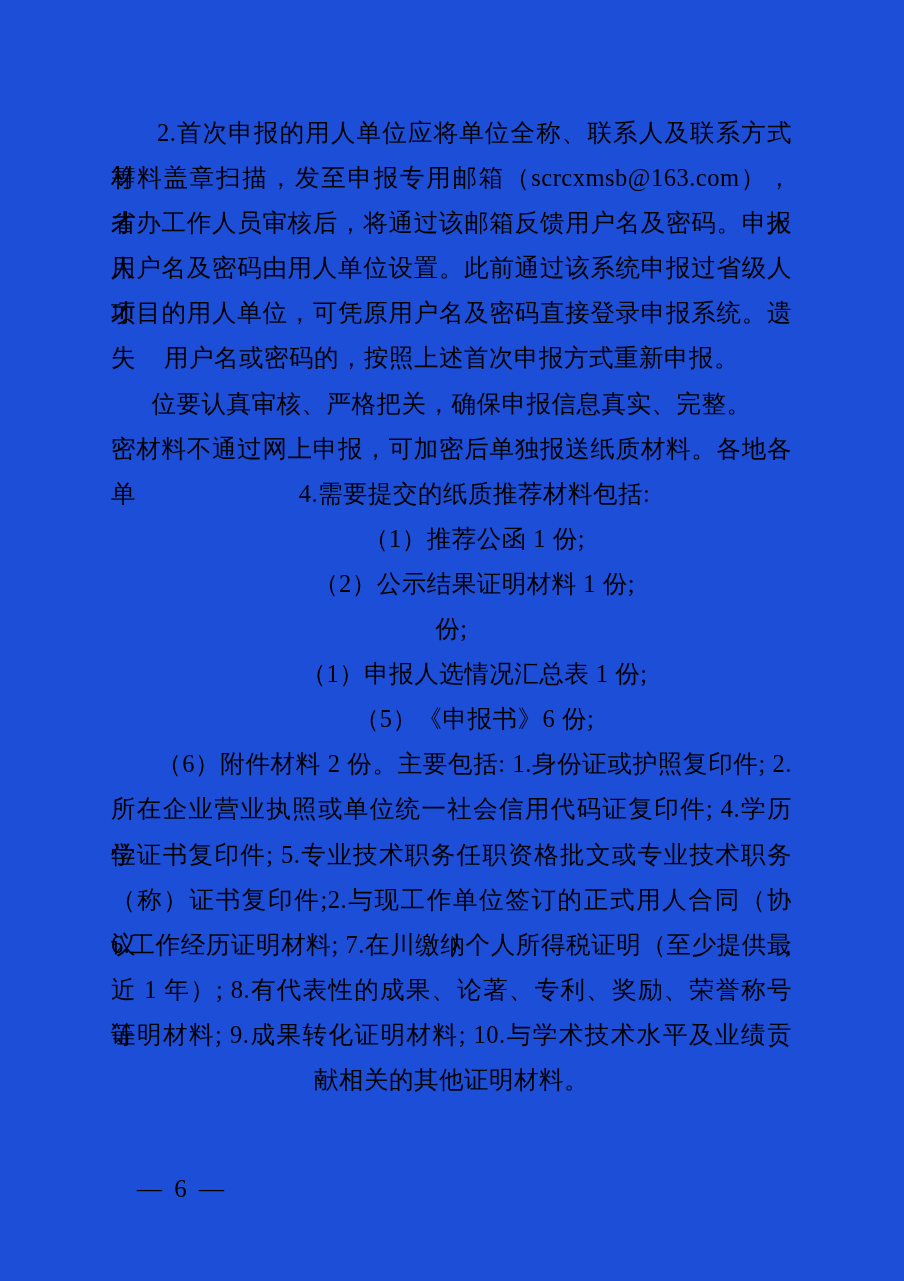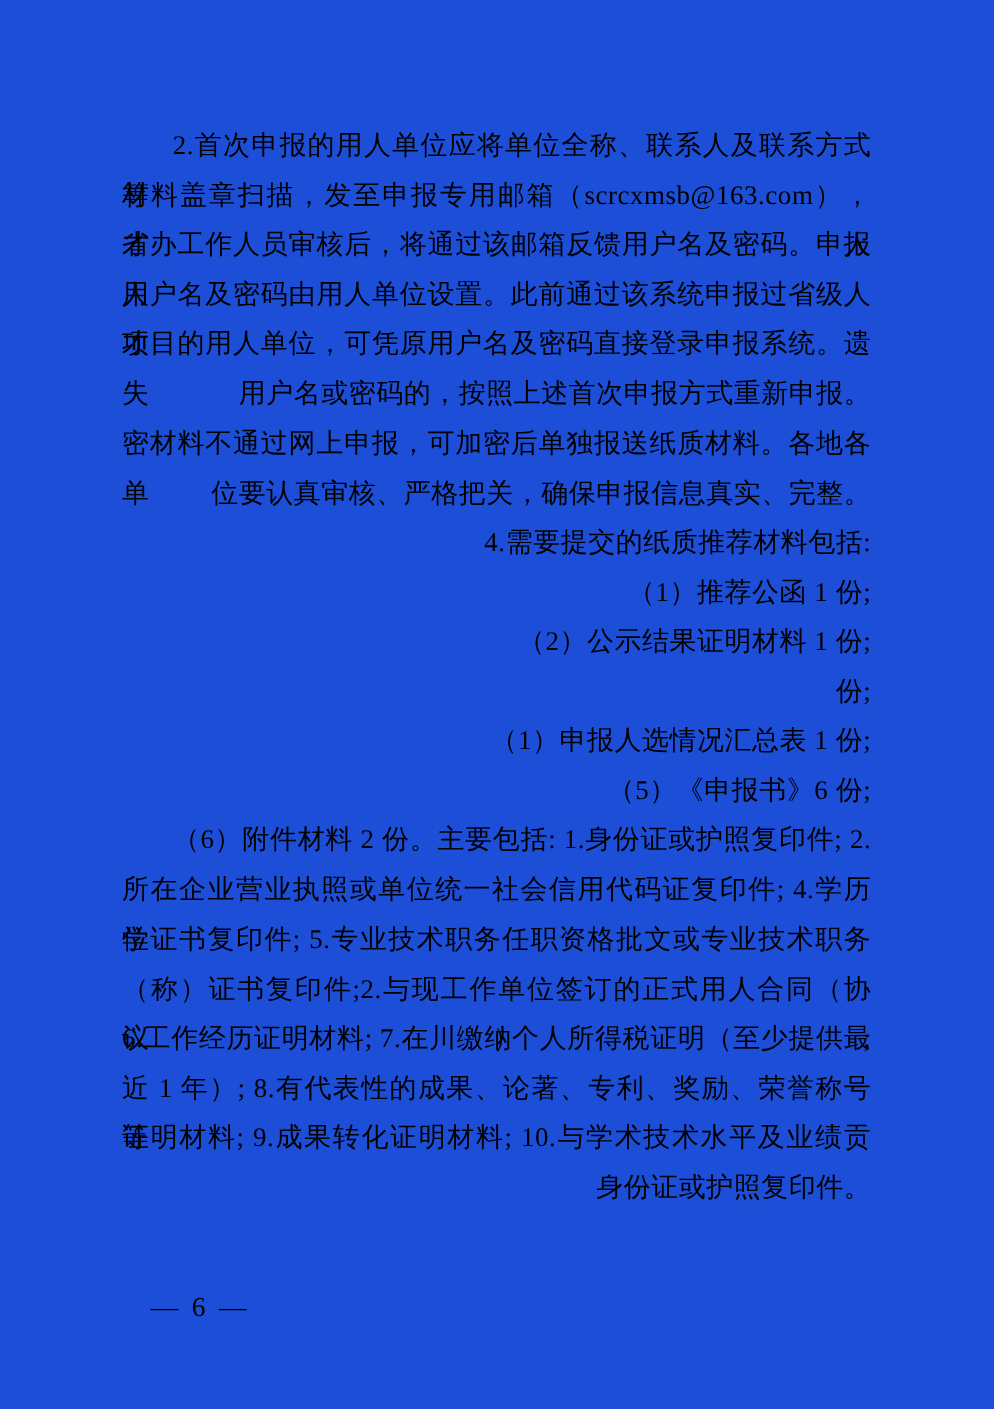--- a/index.html
+++ b/index.html
@@ -20,21 +20,21 @@
     position: absolute;
     left: 111px;
     right: 112px;
     top: 110px;
   }
   .line {
     height: 45.1px;
     line-height: 45.1px;
     font-size: 24.5px;
     font-weight: 500;
-    text-align: right;
+    text-align: center;
     letter-spacing: 0.5px;
     white-space: nowrap;
   }
   .line.full {
     white-space: normal;
     text-align: justify;
     text-align-last: justify;
     text-justify: inter-ideograph;
   }
   .line.indent {
@@ -54,31 +54,31 @@
 <body>
 
 <div class="doc-page">
   <div class="doc-body">
       <div class="line indent full">2.首次申报的用人单位应将单位全称、联系人及联系方式等</div>
       <div class="line full">材料盖章扫描，发至申报专用邮箱（scrcxmsb@163.com），省人</div>
       <div class="line full">才办工作人员审核后，将通过该邮箱反馈用户名及密码。申报人</div>
       <div class="line full">用户名及密码由用人单位设置。此前通过该系统申报过省级人才</div>
       <div class="line full">项目的用人单位，可凭原用户名及密码直接登录申报系统。遗失</div>
       <div class="line">用户名或密码的，按照上述首次申报方式重新申报。</div>
+      <div class="line">位要认真审核、严格把关，确保申报信息真实、完整。</div>
       <div class="line full">密材料不通过网上申报，可加密后单独报送纸质材料。各地各单</div>
-      <div class="line">位要认真审核、严格把关，确保申报信息真实、完整。</div>
       <div class="line indent">4.需要提交的纸质推荐材料包括:</div>
       <div class="line indent">（1）推荐公函 1 份;</div>
       <div class="line indent">（2）公示结果证明材料 1 份;</div>
       <div class="line">份;</div>
       <div class="line indent">（1）申报人选情况汇总表 1 份;</div>
       <div class="line indent">（5）《申报书》6 份;</div>
       <div class="line indent full">（6）附件材料 2 份。主要包括: 1.身份证或护照复印件; 2.</div>
       <div class="line full">所在企业营业执照或单位统一社会信用代码证复印件; 4.学历学</div>
       <div class="line full">位证书复印件; 5.专业技术职务任职资格批文或专业技术职务</div>
       <div class="line full">（称）证书复印件;2.与现工作单位签订的正式用人合同（协议）;</div>
       <div class="line full">6.工作经历证明材料; 7.在川缴纳个人所得税证明（至少提供最</div>
       <div class="line full">近 1 年）; 8.有代表性的成果、论著、专利、奖励、荣誉称号等</div>
       <div class="line full">证明材料; 9.成果转化证明材料; 10.与学术技术水平及业绩贡</div>
-      <div class="line">身份证或护照复印件。</div>
+      <div class="line">献相关的其他证明材料。</div>
     </div>
   <div class="page-number">— 6 —</div>
 </div>
 
 </body></html>

